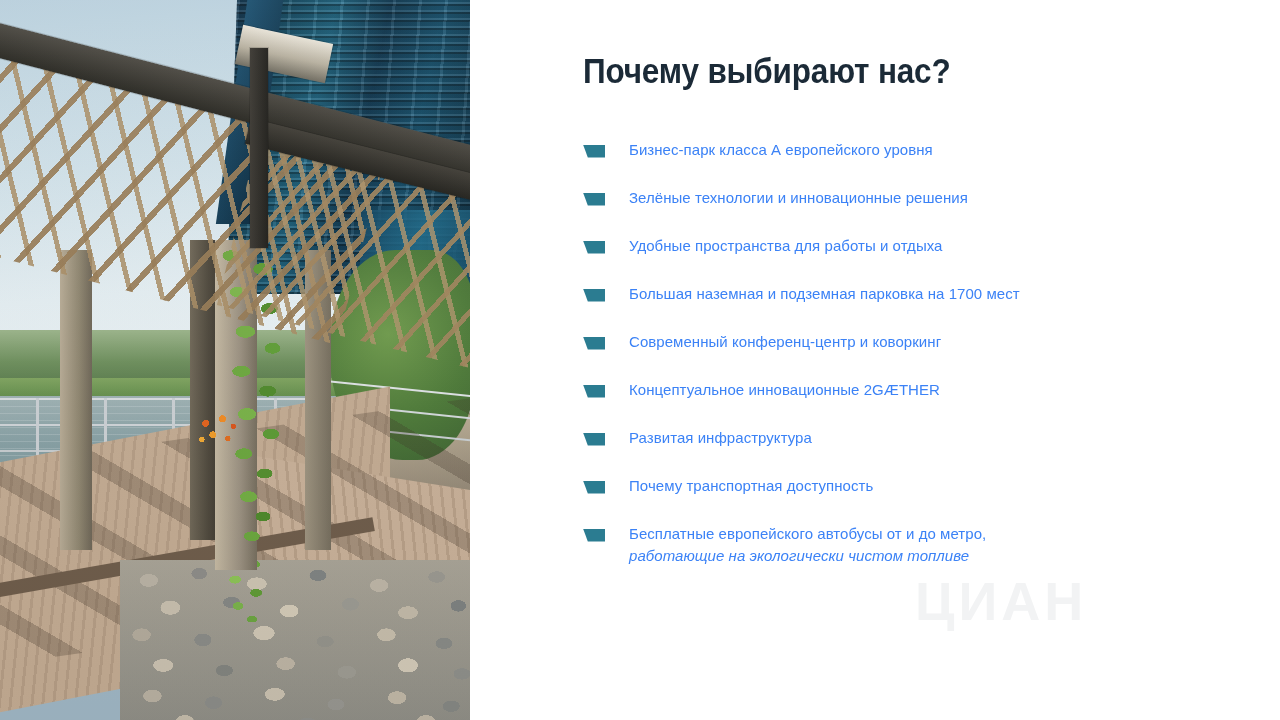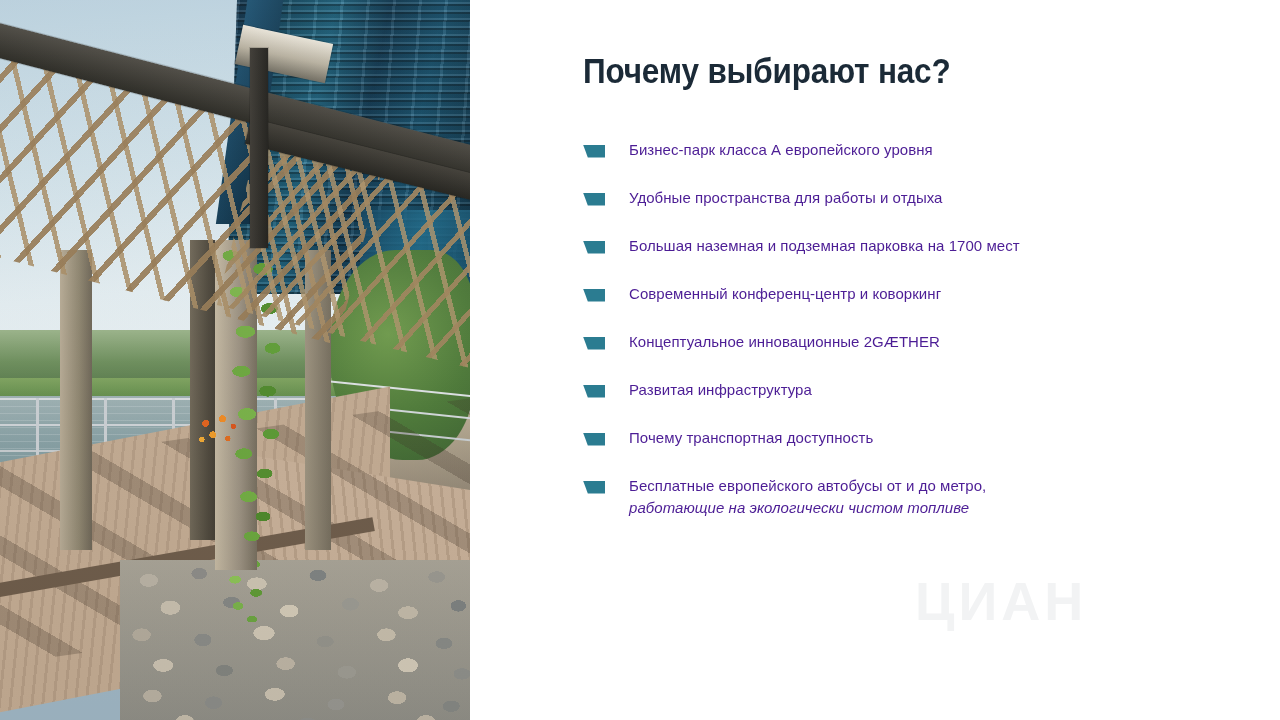--- a/index.html
+++ b/index.html
@@ -300,21 +300,21 @@
     flex:0 0 22px;
     width:22px; height:13px;
     margin-top:6px;
     margin-right:24px;
     background:#2b7c91;
     clip-path:polygon(0% 0%, 100% 0%, 100% 100%, 22% 100%);
   }
   .btext {
     font-size:15px;
     line-height:22px;
-    color:#4c1d95;
+    color:#3b82f6;
     letter-spacing:.05px;
   }
   .btext .line2 { display:block;font-style:italic; }
 
   
   .watermark {
     position:absolute;
     left:445px; top:570px;
     font-size:54px;
     font-weight:700;
@@ -379,20 +379,24 @@
 
     <h1 class="title">Почему выбирают нас?</h1>
 
     <div class="bullets">
 
       <div class="bullet">
         <span class="marker"></span>
         <span class="btext">Бизнес-парк класса А европейского уровня</span>
       </div>
 
+      <div class="bullet">
+        <span class="marker"></span>
+        <span class="btext">Зелёные технологии и инновационные решения</span>
+      </div>
 
       <div class="bullet">
         <span class="marker"></span>
         <span class="btext">Удобные пространства для работы и отдыха</span>
       </div>
 
       <div class="bullet">
         <span class="marker"></span>
         <span class="btext">Большая наземная и подземная парковка на 1700 мест</span>
       </div>

